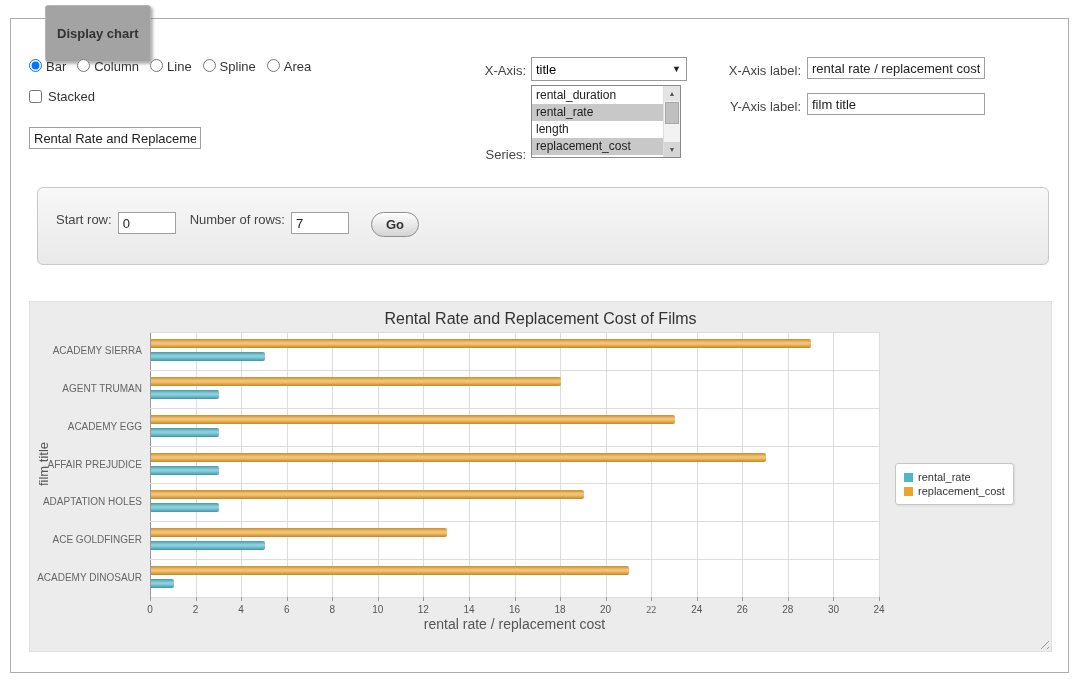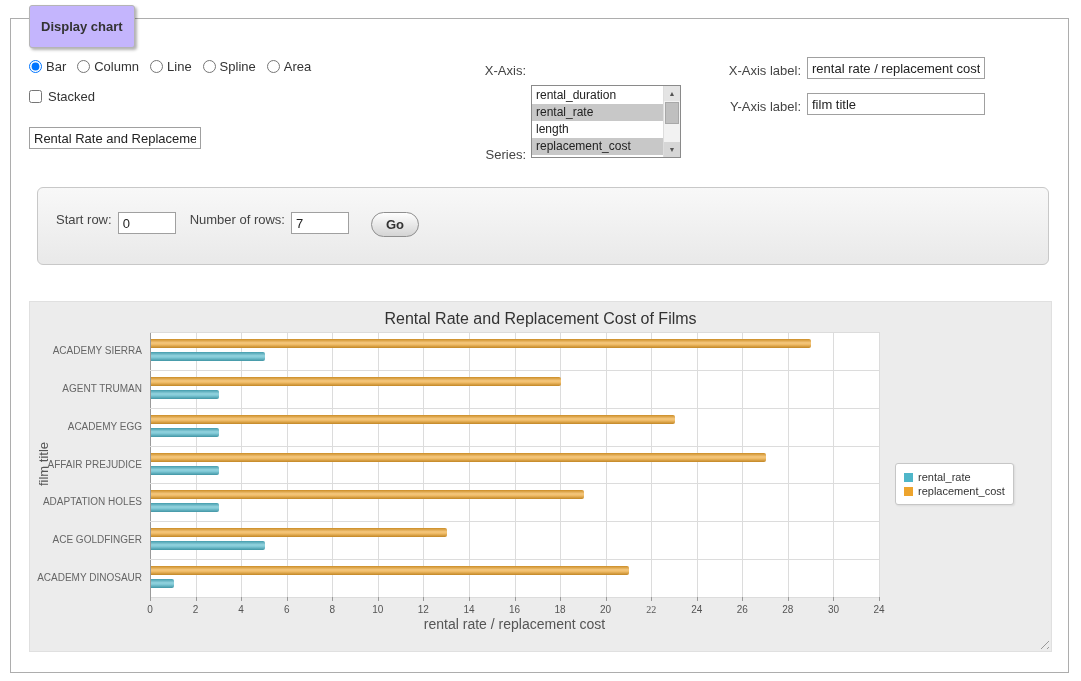--- a/index.html
+++ b/index.html
@@ -9,29 +9,29 @@
     font-family:"Liberation Sans", sans-serif; color:#333; overflow:hidden;
   }
   #app { position:absolute; inset:0; }
 
   
   .outer {
     position:absolute; left:10px; top:18px; width:1059px; height:655px;
     border:1px solid #adadad; background:#fff;
   }
   .fieldlegend {
-    position:absolute; left:18px; top:-14px; background:#c4b5fd;
-    border:1px solid #b5b5b5; border-radius:3px; padding:13px 11px;
+    position:absolute; left:34px; top:-14px; background:#a3a3a3;
+    border:1px solid #b5b5b5; border-radius:3px; padding:20px 11px;
     font-size:13px; font-weight:bold; color:#333;
     box-shadow:2px 2px 3px rgba(0,0,0,0.3);
   }
 
   
   .radiorow { position:absolute; left:18px; top:40px; display:flex; align-items:center; font-size:13px; }
-  .radiorow label { display:flex; align-items:center; margin-right:11px; cursor:default; }
+  .radiorow label { display:flex; align-items:flex-start; margin-right:11px; cursor:default; }
   .radiorow input { margin:0 4px 0 0; }
   .stackrow { position:absolute; left:18px; top:70px; display:flex; align-items:center; font-size:13px; }
   .stackrow input { margin:0 6px 0 0; }
 
   input[type="text"] {
     border:1px solid #a0a0a0; font-size:13px; padding:2px 4px; height:22px;
     font-family:"Liberation Sans", sans-serif; color:#222; background:#fff;
   }
   .title-input { position:absolute; left:18px; top:108px; width:172px; }
 
@@ -130,20 +130,24 @@
       </div>
 
     <div class="stackrow">
       <input type="checkbox" style="">
       <span>Stacked</span>
     </div>
 
     <input type="text" class="title-input" value="Rental Rate and Replacement Cost of Films" style="">
 
     <div class="flabel lbl-xaxis">X-Axis:</div>
+    <div class="selwrap">
+      <select><option>title</option></select>
+      <span class="selarrow">▼</span>
+    </div>
 
     <div class="flabel lbl-series">Series:</div>
     <div class="listbox">
       <div class="opts">
           <div class="opt">rental_duration</div>
           <div class="opt selected">rental_rate</div>
           <div class="opt">length</div>
           <div class="opt selected">replacement_cost</div>
         </div>
       <div class="sbar">

